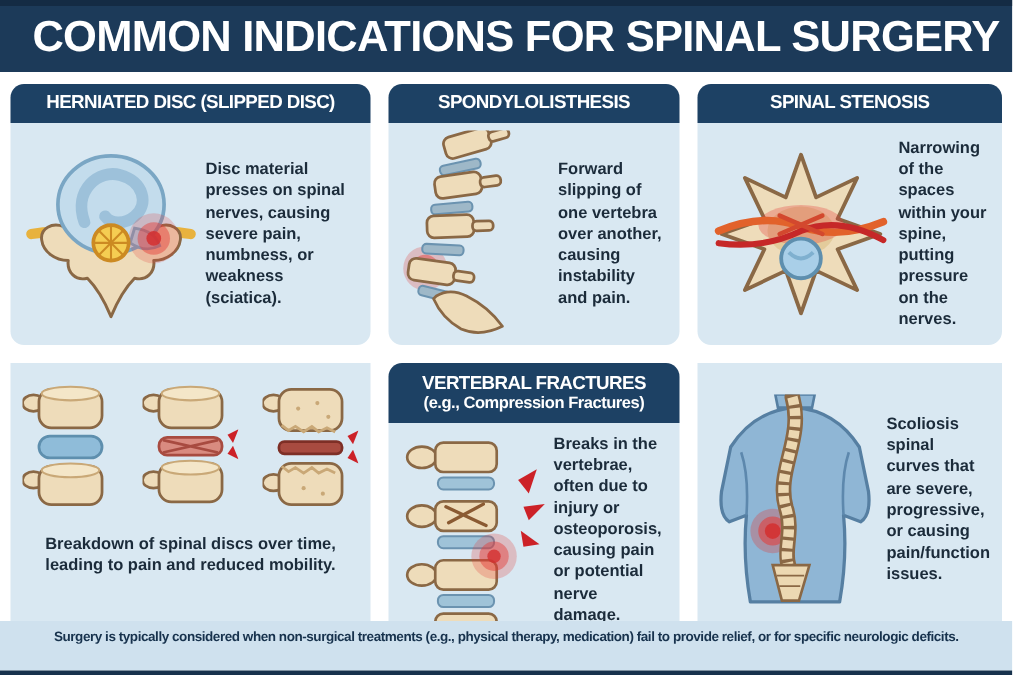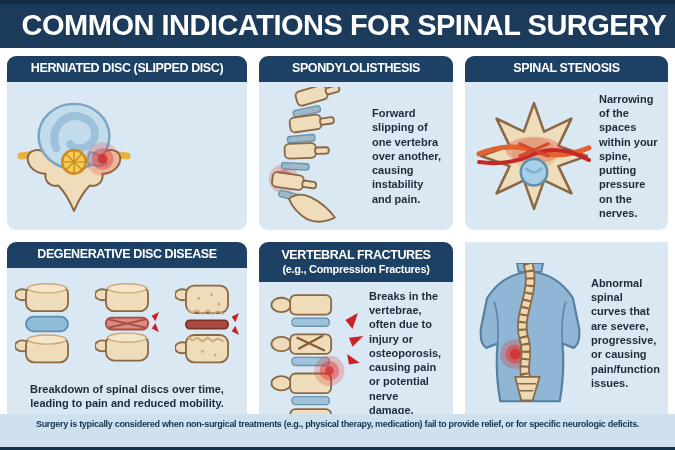--- a/index.html
+++ b/index.html
@@ -59,20 +59,21 @@
             <circle cx="89" cy="63" r="5" fill="#d32f2f" opacity="0.85"></circle>
             <circle cx="60" cy="66" r="12" fill="#f5cd52" stroke="#cc8a22" stroke-width="2.5"></circle>
             <g stroke="#cc8a22" stroke-width="1.4">
               <line x1="60" y1="55" x2="60" y2="77"></line>
                 <line x1="49" y1="66" x2="71" y2="66"></line>
               <line x1="52" y1="58" x2="68" y2="74"></line>
                 <line x1="68" y1="58" x2="52" y2="74"></line>
             </g>
           </svg>
         </div>
+        <div class="desc">Disc material presses on spinal nerves, causing severe pain, numbness, or weakness (sciatica).</div>
       </div>
     </div>
 
     <div class="panel">
       <div class="panel-header single">
         <div class="panel-heading">SPONDYLOLISTHESIS</div>
       </div>
       <div class="panel-body">
         <div class="illu">
           <svg width="101" height="138" viewBox="0 0 110 150">
@@ -129,23 +130,20 @@
             <path d="M46,48 L74,60 M74,48 L46,60" stroke="#d3482e" stroke-width="3" stroke-linecap="round"></path>
             <circle cx="60" cy="76" r="13" fill="#a9cfe8" stroke="#5e8fae" stroke-width="2.5"></circle>
             <path d="M52,72 Q60,80 68,72" stroke="#7fb0cf" stroke-width="2.5" fill="none"></path>
           </svg>
         </div>
         <div class="desc">Narrowing of the spaces within your spine, putting pressure on the nerves.</div>
       </div>
     </div>
 
     <div class="panel">
-      <div class="panel-header single">
-        <div class="panel-heading">DEGENERATIVE DISC DISEASE</div>
-      </div>
       <div class="panel-body stacked">
         <div class="stages">
           <svg width="64" height="92" viewBox="0 0 70 100">
             <ellipse cx="8" cy="18" rx="8" ry="6" fill="#eedcba" stroke="#8a6845" stroke-width="2"></ellipse>
             <rect x="12" y="8" width="46" height="28" rx="9" fill="#eedcba" stroke="#8a6845" stroke-width="2"></rect>
             <ellipse cx="35" cy="11" rx="21" ry="5" fill="#f4e6c8" stroke="#c9a877" stroke-width="1.5"></ellipse>
             <rect x="12" y="42" width="46" height="16" rx="8" fill="#8fbcd9" stroke="#5e8fae" stroke-width="2"></rect>
             <ellipse cx="8" cy="74" rx="8" ry="6" fill="#eedcba" stroke="#8a6845" stroke-width="2"></ellipse>
             <rect x="12" y="64" width="46" height="28" rx="9" fill="#eedcba" stroke="#8a6845" stroke-width="2"></rect>
             <ellipse cx="35" cy="67" rx="21" ry="5" fill="#f4e6c8" stroke="#c9a877" stroke-width="1.5"></ellipse>
@@ -223,21 +221,21 @@
             <path d="M102,92 Q100,62 106,44 M28,92 Q30,62 24,44" stroke="#5d88ad" stroke-width="2" fill="none"></path>
             <circle cx="48" cy="104" r="17" fill="#e53935" opacity="0.3"></circle>
             <circle cx="48" cy="104" r="11" fill="#e53935" opacity="0.55"></circle>
             <circle cx="48" cy="104" r="6" fill="#d32f2f" opacity="0.85"></circle>
             <path d="M63,2 C72,34 50,58 58,86 C64,104 56,118 60,130" stroke="#8a6845" stroke-width="12" fill="none" stroke-linecap="round"></path>
             <path d="M63,2 C72,34 50,58 58,86 C64,104 56,118 60,130" stroke="#ecd8b2" stroke-width="8" fill="none" stroke-dasharray="6 2.5"></path>
             <path d="M48,130 L76,130 L68,157 L55,157 Z" fill="#ecd8b2" stroke="#8a6845" stroke-width="2"></path>
             <path d="M51,138 L72,138 M53,146 L69,146" stroke="#8a6845" stroke-width="1.5"></path>
           </svg>
         </div>
-        <div class="desc">Abnormal spinal curves that are severe, progressive, or causing pain/function issues.</div>
+        <div class="desc">Scoliosis spinal curves that are severe, progressive, or causing pain/function issues.</div>
       </div>
     </div>
 
   </div>
 
   <div class="footer-band">
     <div class="note">Surgery is typically considered when non-surgical treatments (e.g., physical therapy, medication) fail to provide relief, or for specific neurologic deficits.</div>
   </div>
   <div class="bottom-strip"></div>
 

